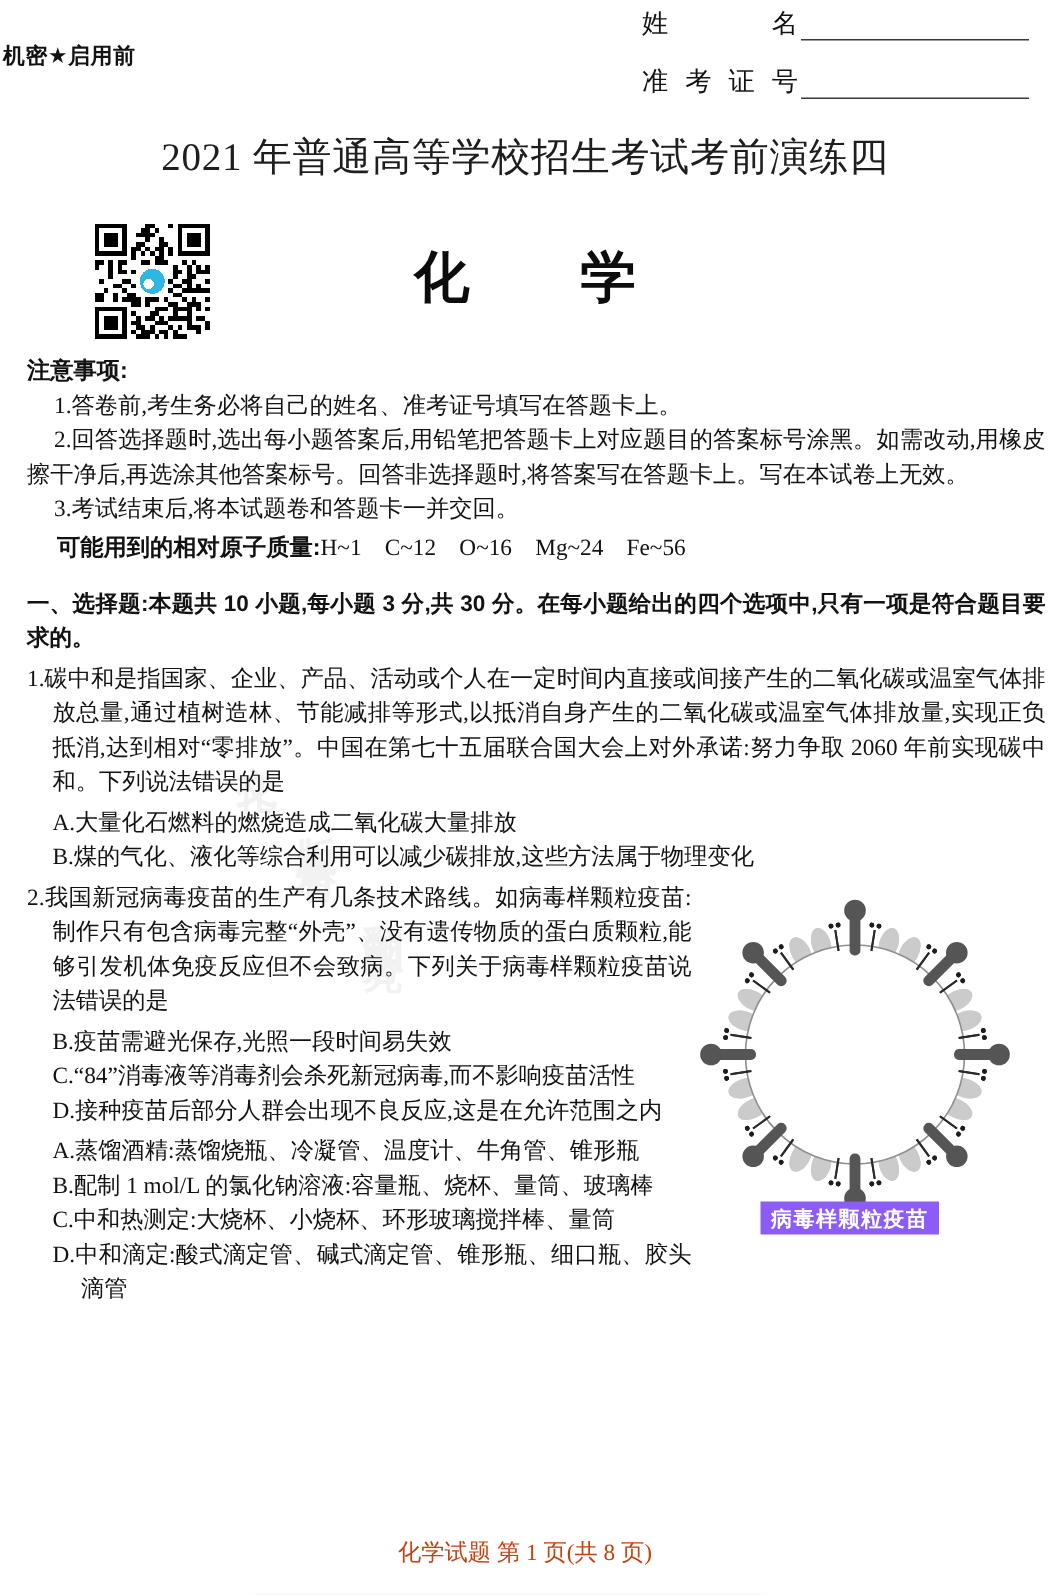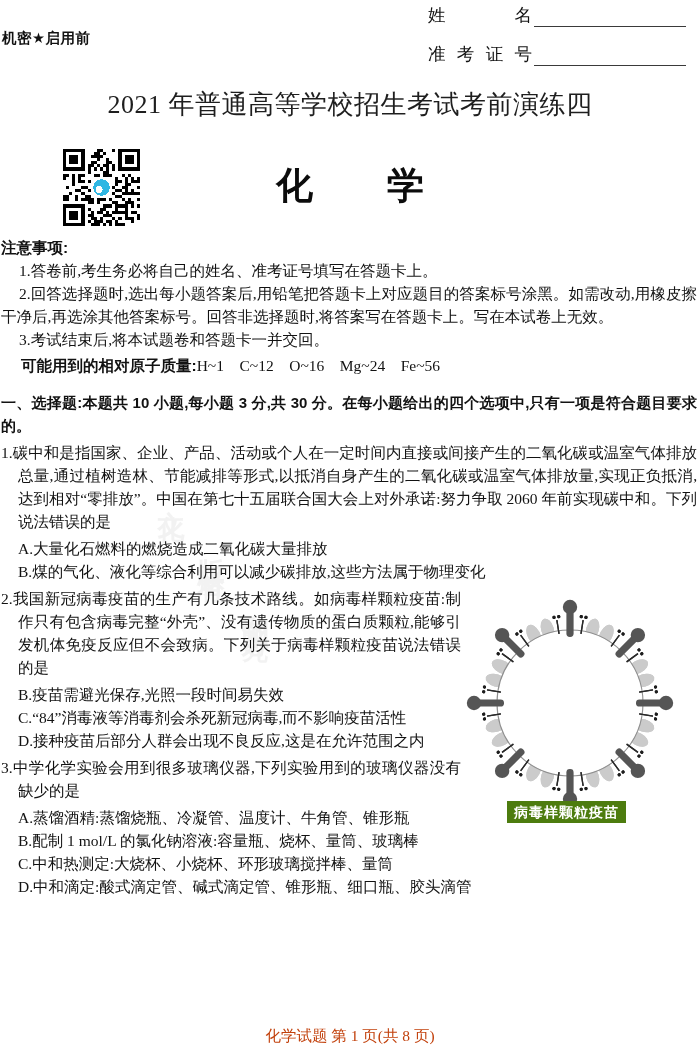--- a/index.html
+++ b/index.html
@@ -38,40 +38,40 @@
     text-align:center;font-size:26px;line-height:34px;
     font-weight:400;color:#1e1e1e;letter-spacing:.5px;
   }
   .qr{position:absolute;left:63px;top:149px;width:77px;height:77px;}
   .subject{
     position:absolute;top:164px;left:0;width:100%;
     text-align:center;font-size:37px;line-height:44px;font-weight:700;
     letter-spacing:74px;padding-left:74px;box-sizing:border-box;color:#0c0c0c;
   }
   
-  .bodytext{position:relative;padding:0 3px 0 1px;}
+  .bodytext{position:relative;padding:0 3px 0 18px;}
   p{margin:0;}
   .bold-sans{font-family:"Liberation Sans","DejaVu Sans",sans-serif;font-weight:bold;}
   .notice-head{font-size:15.5px;}
   .notice-item{text-indent:18px;text-align:justify;}
   .atomic{margin-top:3px;text-indent:20px;}
   .atomic .val{font-family:"Liberation Serif","DejaVu Serif",serif;font-weight:400;white-space:pre-wrap;text-align:right;}
   .section-heading{margin-top:14px;text-align:justify;font-size:15px;}
   .q{margin-top:4px;}
   .q-stem{padding-left:17px;text-indent:-17px;text-align:justify;}
   .opts{margin-top:4px;}
   .opt{padding-left:36px;text-indent:-19px;text-align:justify;}
   
   .virus-fig{
     float:right;width:232px;height:244px;
     margin:2px 0 0 4px;position:relative;
   }
   .virus-caption{
     position:absolute;left:42px;top:212px;
-    background:#4d7c0f;color:#ffffff;
+    background:#8b5cf6;color:#ffffff;
     font-family:"Liberation Sans","DejaVu Sans",sans-serif;
     font-weight:bold;font-size:14px;line-height:18px;
     padding:2px 7px;letter-spacing:1px;white-space:nowrap;
   }
   
   .footer{
     position:absolute;left:0;top:1024px;width:100%;
     text-align:center;font-size:15.5px;color:#c2410c;
   }
   
@@ -479,21 +479,20 @@
       </div>
       <p class="q-stem">2.我国新冠病毒疫苗的生产有几条技术路线。如病毒样颗粒疫苗:制作只有包含病毒完整“外壳”、没有遗传物质的蛋白质颗粒,能够引发机体免疫反应但不会致病。下列关于病毒样颗粒疫苗说法错误的是</p>
       <div class="opts">
         <p class="opt">B.疫苗需避光保存,光照一段时间易失效</p>
         <p class="opt">C.“84”消毒液等消毒剂会杀死新冠病毒,而不影响疫苗活性</p>
         <p class="opt">D.接种疫苗后部分人群会出现不良反应,这是在允许范围之内</p>
       </div>
     </div>
 
     <div class="q">
-      <p class="q-stem">3.中学化学实验会用到很多玻璃仪器,下列实验用到的玻璃仪器没有缺少的是</p>
       <div class="opts">
         <p class="opt">A.蒸馏酒精:蒸馏烧瓶、冷凝管、温度计、牛角管、锥形瓶</p>
         <p class="opt">B.配制 1 mol/L 的氯化钠溶液:容量瓶、烧杯、量筒、玻璃棒</p>
         <p class="opt">C.中和热测定:大烧杯、小烧杯、环形玻璃搅拌棒、量筒</p>
         <p class="opt">D.中和滴定:酸式滴定管、碱式滴定管、锥形瓶、细口瓶、胶头滴管</p>
       </div>
     </div>
     <div class="clear"></div>
   </div>
 

